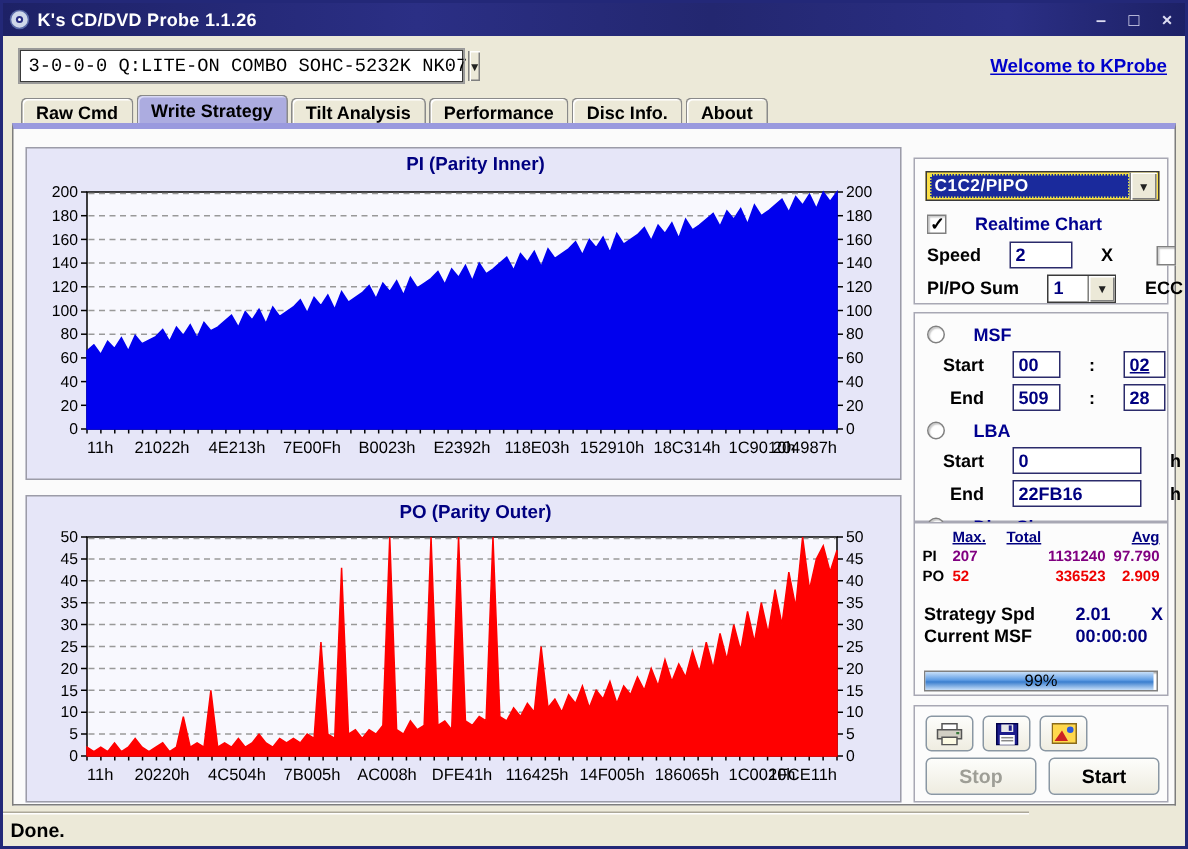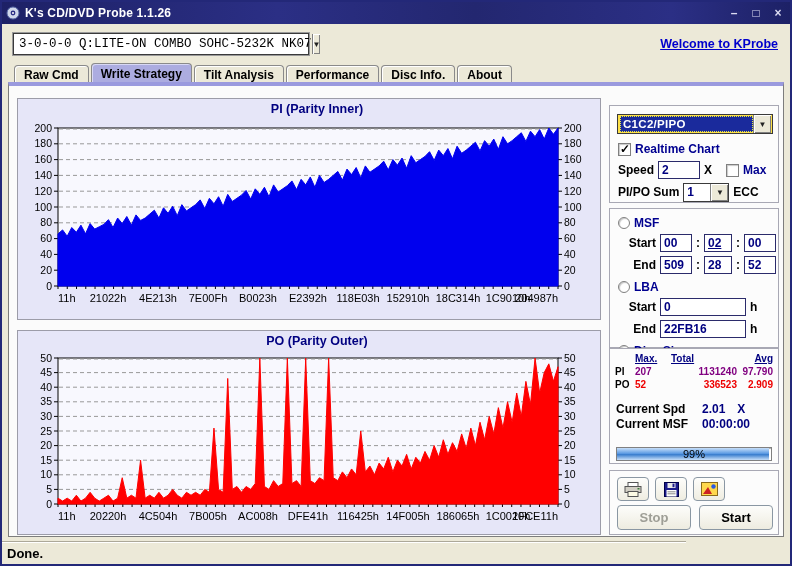--- a/index.html
+++ b/index.html
@@ -40,21 +40,21 @@
   .chart-title { text-align:center; color:#000080; font-weight:bold; font-size:12.5px; padding-top:3px; height:19px;margin-left:16px; }
   .chart-box svg { display:block; margin:0 auto; }
   .chart-box svg text { font-family:"Liberation Sans",sans-serif; }
 
   
   .gbox { position:absolute; left:600px; width:170px; background:#FCFCFC; border:1px solid #a8a8b4; }
   .box1 { top:19px;  height:98px; }
   .box2 { top:122px; height:140px; }
   .box3 { top:262px; height:116px; }
   .box4 { top:384px; height:65px; }
-  .row { position:absolute; display:flex; align-items:center; gap:4px; height:18px; }
+  .row { position:absolute; display:flex; align-items:center; gap:19px; height:18px; }
   .lbl { font-size:12px; font-weight:bold; color:#000; white-space:nowrap; }
   .lbl.blue { color:#000090; }
   .val { font-size:12px; font-weight:bold; color:#000080; white-space:nowrap; }
 
   input.field { height:18px; border:1px solid #2b2b6b; background:#fff; color:#000080;
     font-family:"Liberation Sans",sans-serif; font-size:12px; font-weight:bold; padding:0 3px; }
 
   
   .mode-combo { position:absolute; left:7px; top:8px; width:156px; height:20px; background:#fde047;
     border:1px solid #3a3a3a; display:flex; align-items:center; }
@@ -471,21 +471,21 @@
         <span class="c-pi">207</span>
         <span class="c-pi r">1131240</span>
         <span class="c-pi r">97.790</span>
 
         <span>PO</span>
         <span class="c-po">52</span>
         <span class="c-po r">336523</span>
         <span class="c-po r">2.909</span>
       </div>
       <div class="row" style="left:6px; top:52px; height:15px;">
-        <span class="lbl cur-label">Current Spd</span>
+        <span class="lbl cur-label">Strategy Spd</span>
         <span class="val">2.01</span>
         <span class="val" style="margin-left:8px;">X</span>
       </div>
       <div class="row" style="left:6px; top:67px; height:15px;">
         <span class="lbl cur-label">Current MSF</span>
         <span class="val">00:00:00</span>
       </div>
       <div class="progress">
         <div class="progress-fill" style="width: 99%;"></div>
         <div class="progress-label">99%</div>

